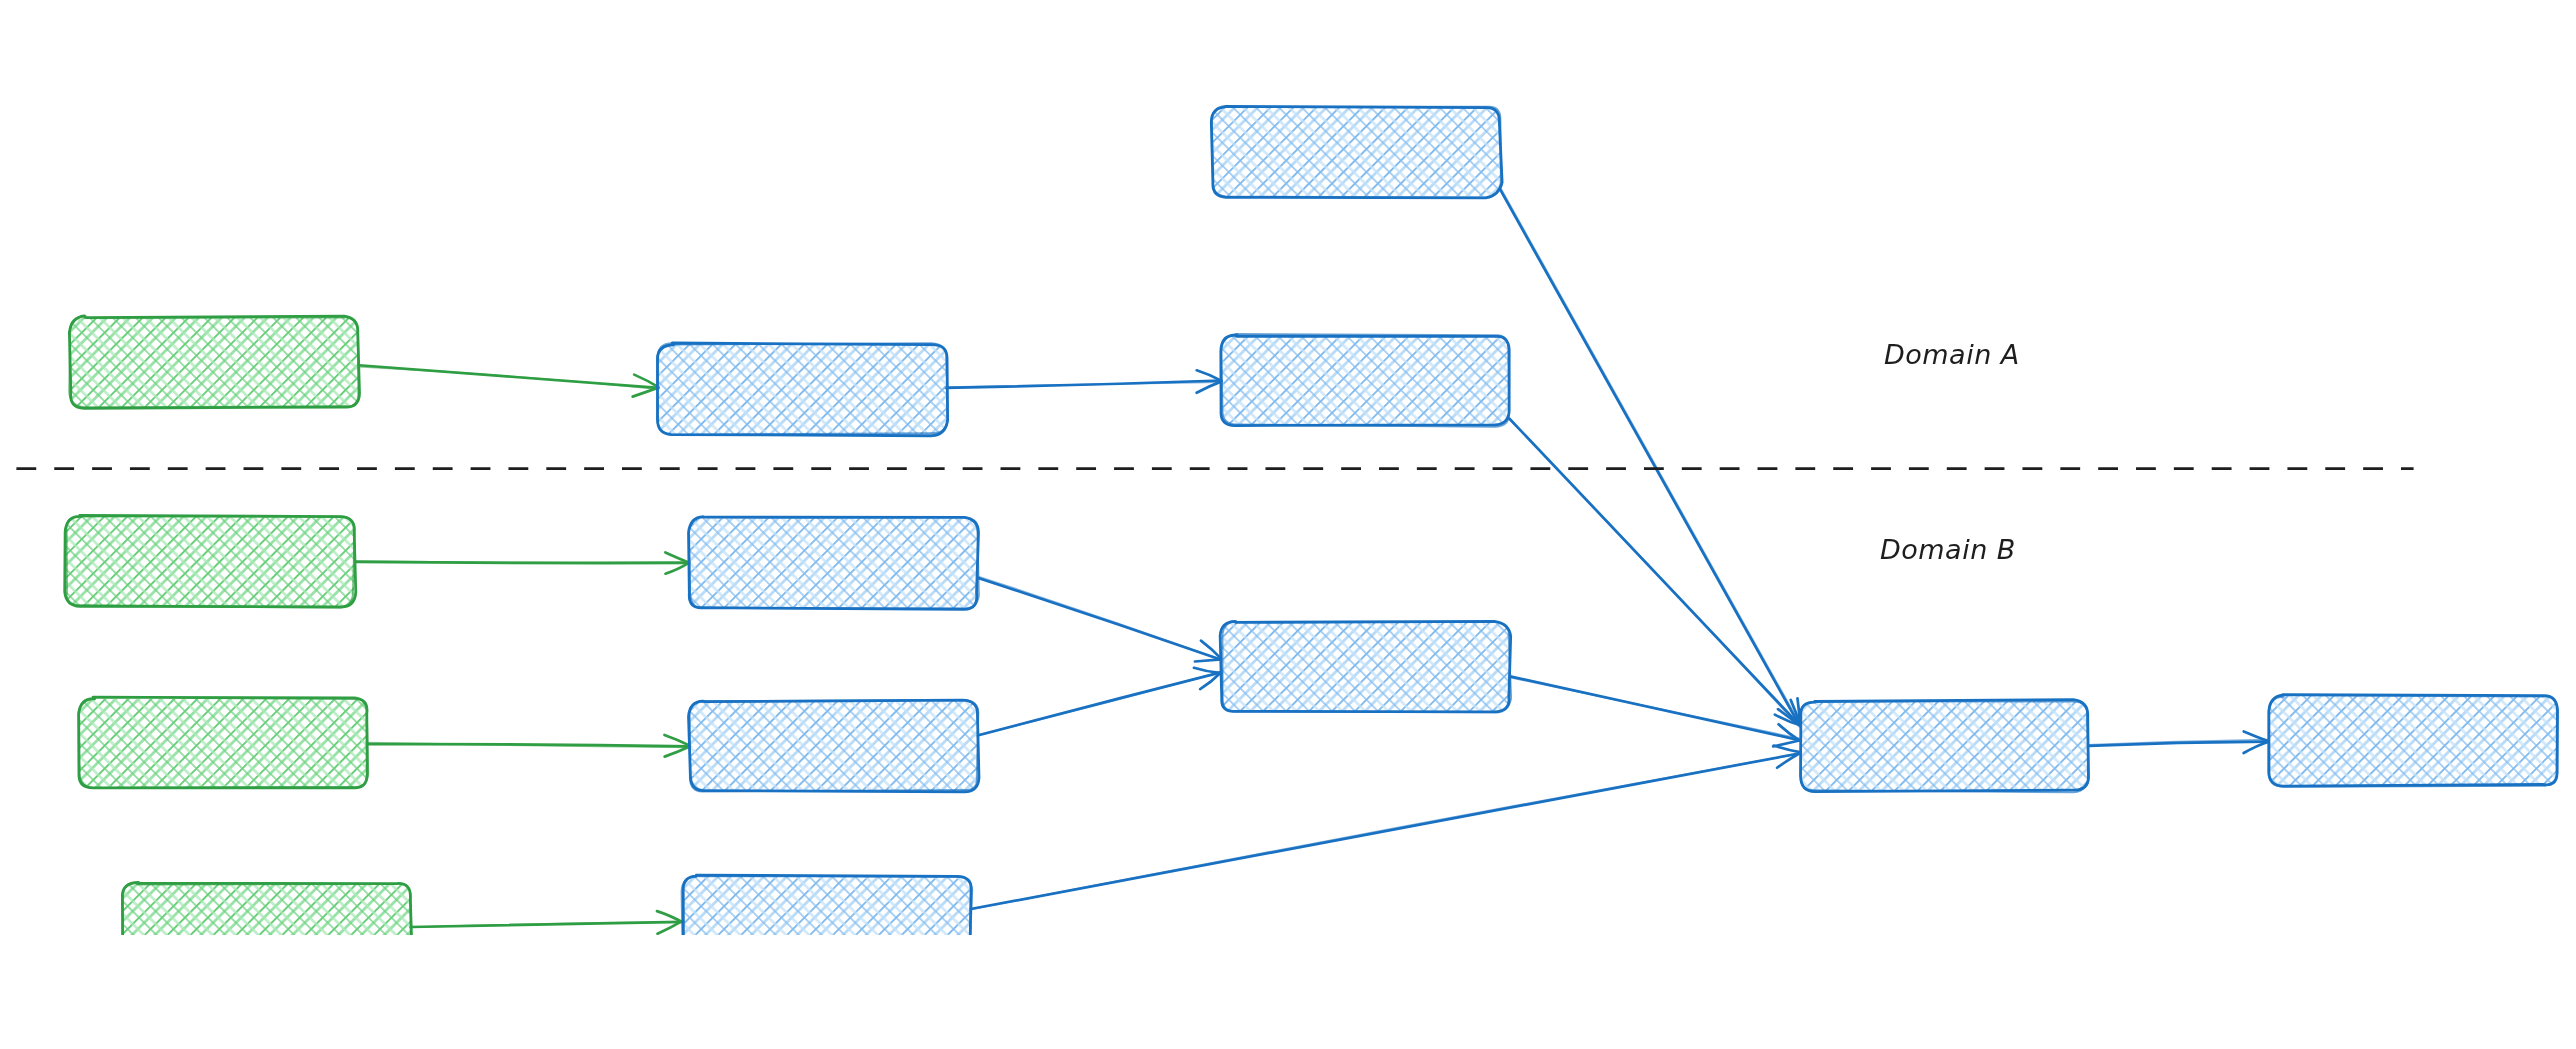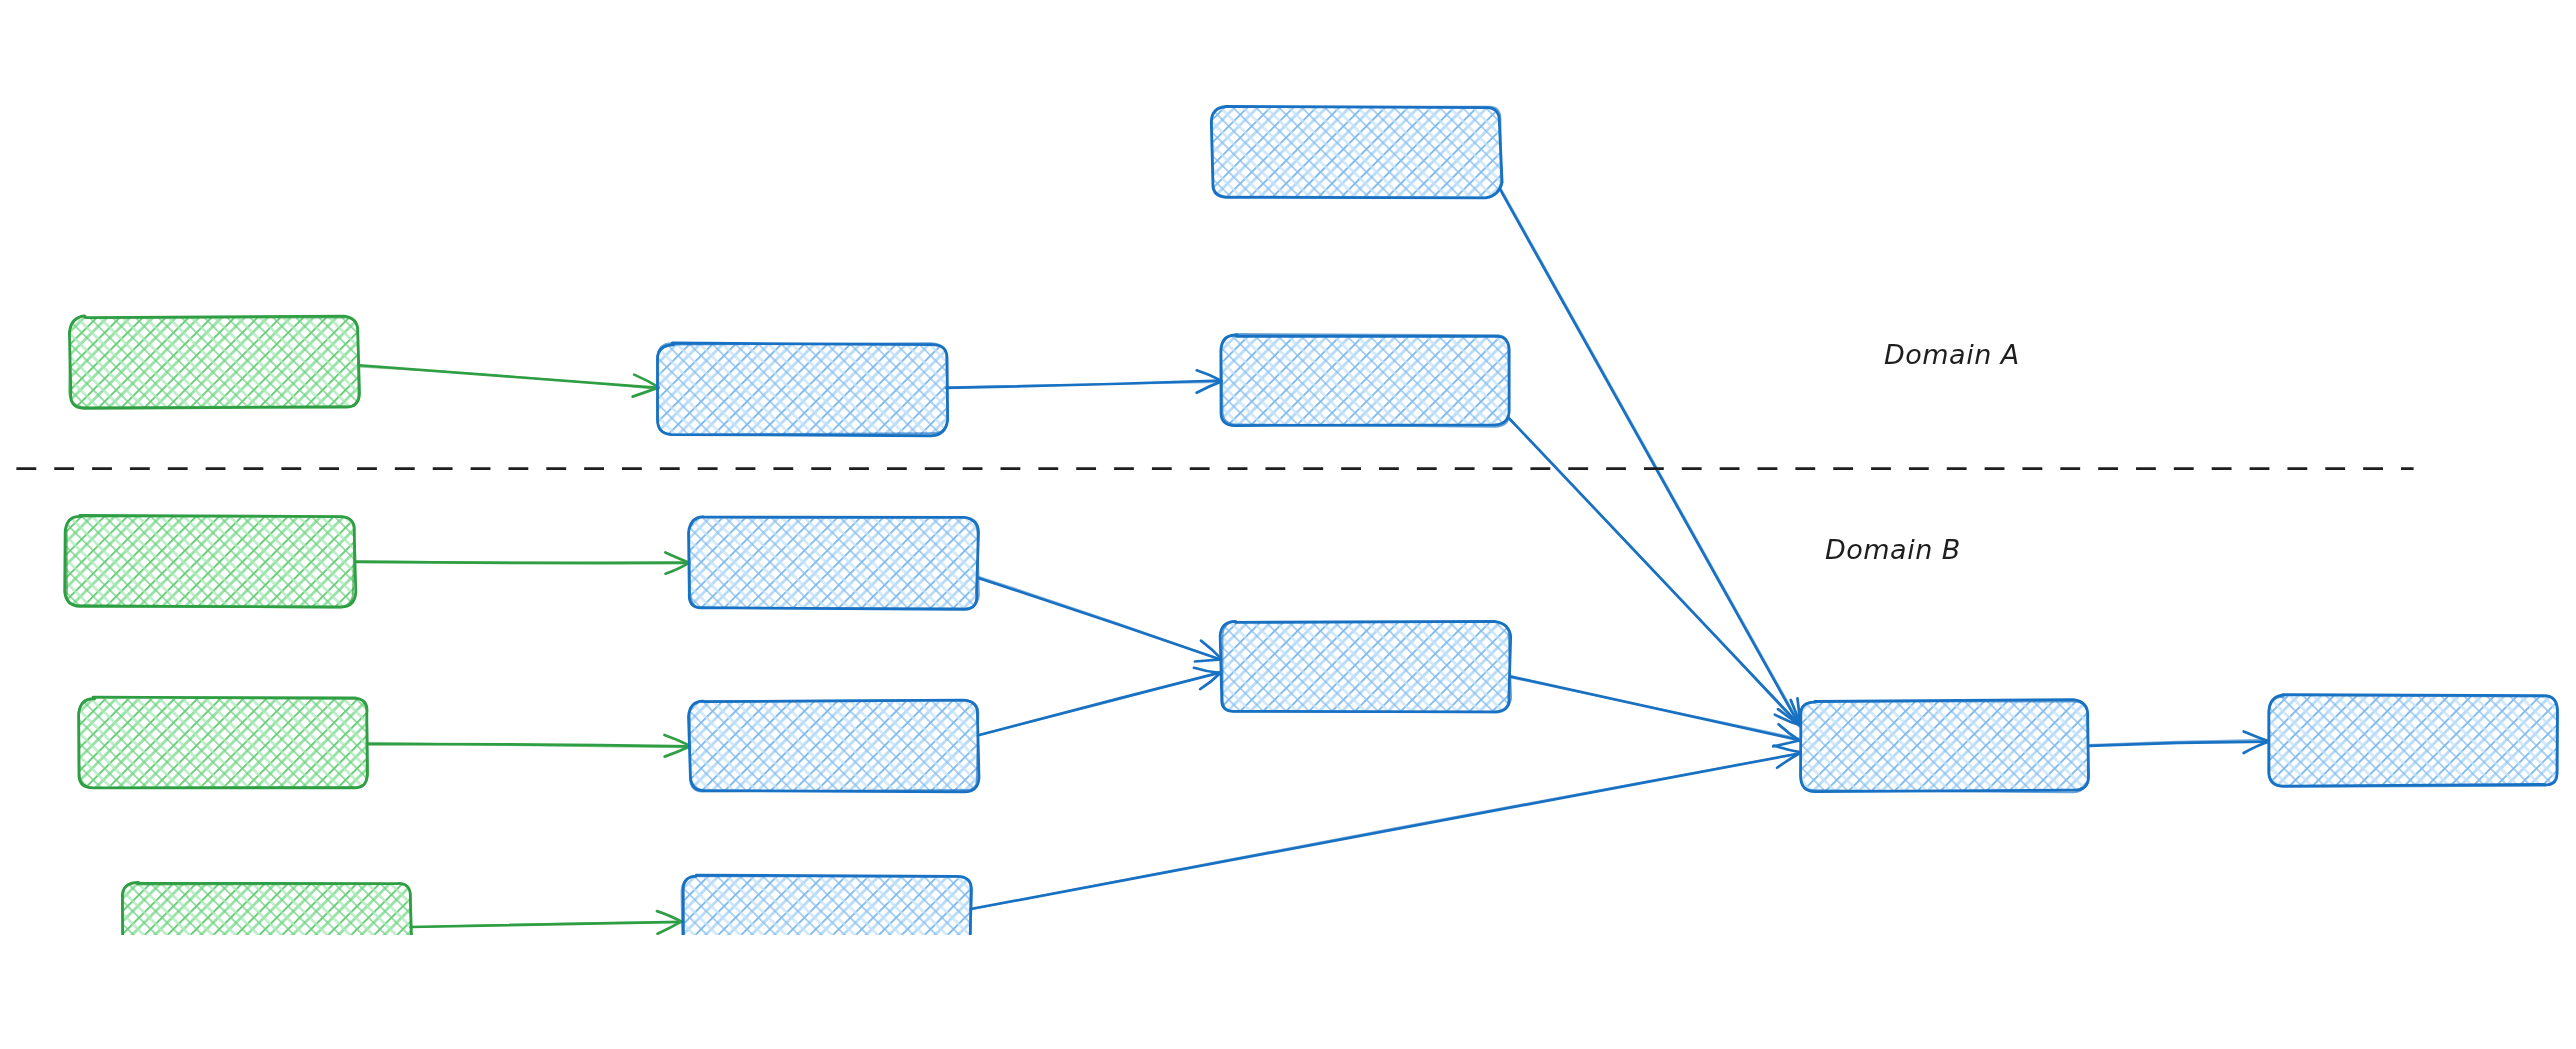--- a/index.html
+++ b/index.html
@@ -30,21 +30,21 @@
     position: absolute;
     font-family: "DejaVu Sans", sans-serif;
     font-size: 27px;
     font-style: italic;
     color: #1e1e1e;
     white-space: nowrap;
     letter-spacing: 0.5px;
     user-select: none;
   }
   #domain-a-label { left: 1884px; top: 339px; }
-  #domain-b-label { left: 1825px; top: 534px; }
+  #domain-b-label { left: 1880px; top: 534px; }
 </style>
 </head>
 <body>
 
 <div id="canvas-root">
 
   <svg id="diagram-svg" viewBox="0 0 2858 1164" xmlns="http://www.w3.org/2000/svg">
     <defs>
       <pattern id="hatch-green" width="18" height="18" patternUnits="userSpaceOnUse" patternTransform="rotate(45)">
         <line x1="0" y1="0" x2="0" y2="18" stroke="#57c96a" stroke-width="4"></line>

